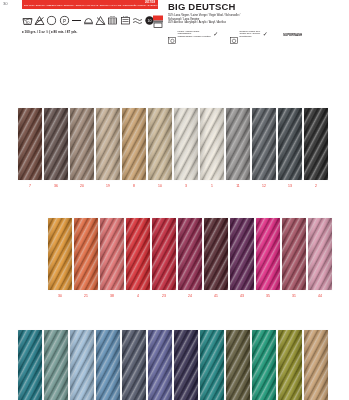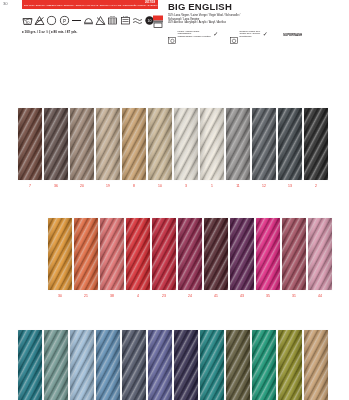--- a/index.html
+++ b/index.html
@@ -245,21 +245,21 @@
           <span>Tumbler dryer / Trockner</span><br>
           <span>Droogtrommel</span>
         </span>
         <span class="tick">✓</span>
       </div>
     </div>
     <div class="superwash">SUPERWASH</div>
 
   </div>
 
-  <div style="position:absolute;left:168px;top:2px;font-size:9.5px;line-height:10px;font-weight:bold;color:#231f20;letter-spacing:.2px;">BIG ENGLISH</div>
+  <div style="position:absolute;left:168px;top:2px;font-size:9.5px;line-height:10px;font-weight:bold;color:#231f20;letter-spacing:.2px;">BIG DEUTSCH</div>
 
   <div id="rows-host">
       <div class="row">
         <div class="strips" style="left: 18px; top: 62px;">
           <div class="strip" style="width: 24px; height: 72px; background: rgb(107, 66, 54);">
             <div class="tex"></div>
           </div>
           <div class="strip" style="width: 24px; height: 72px; background: rgb(93, 74, 70);">
             <div class="tex"></div>
           </div>

